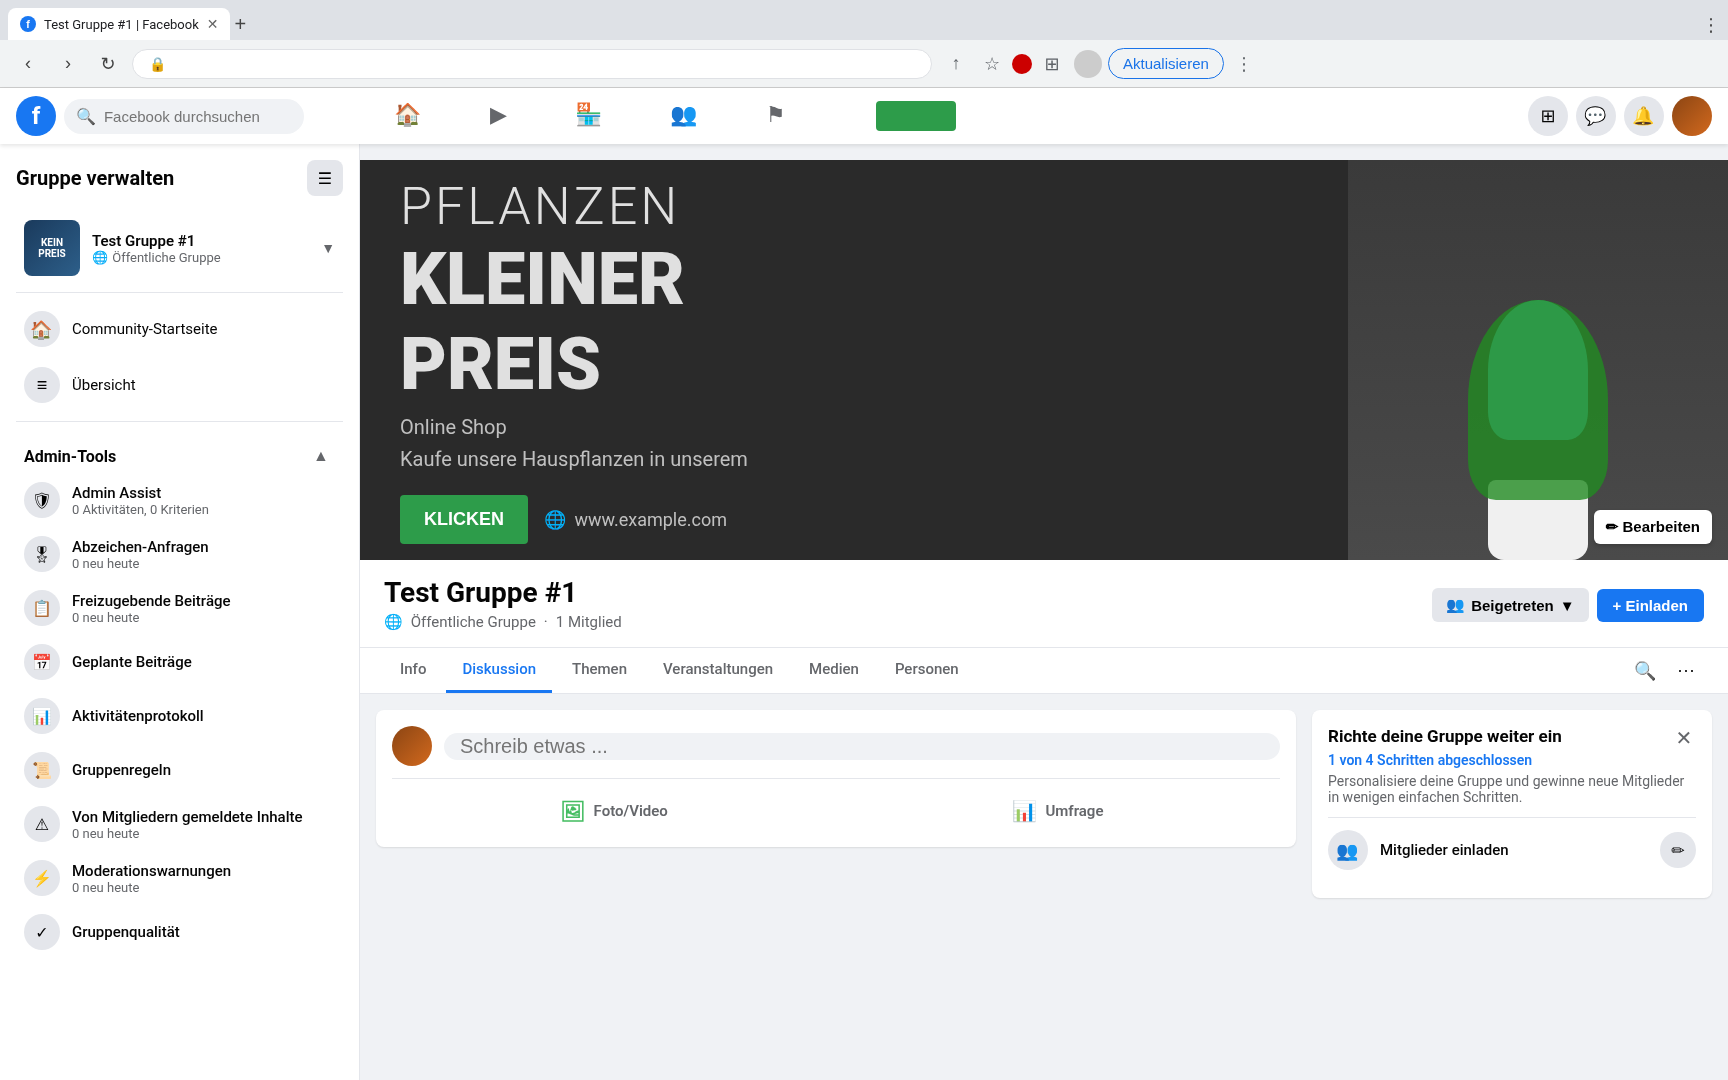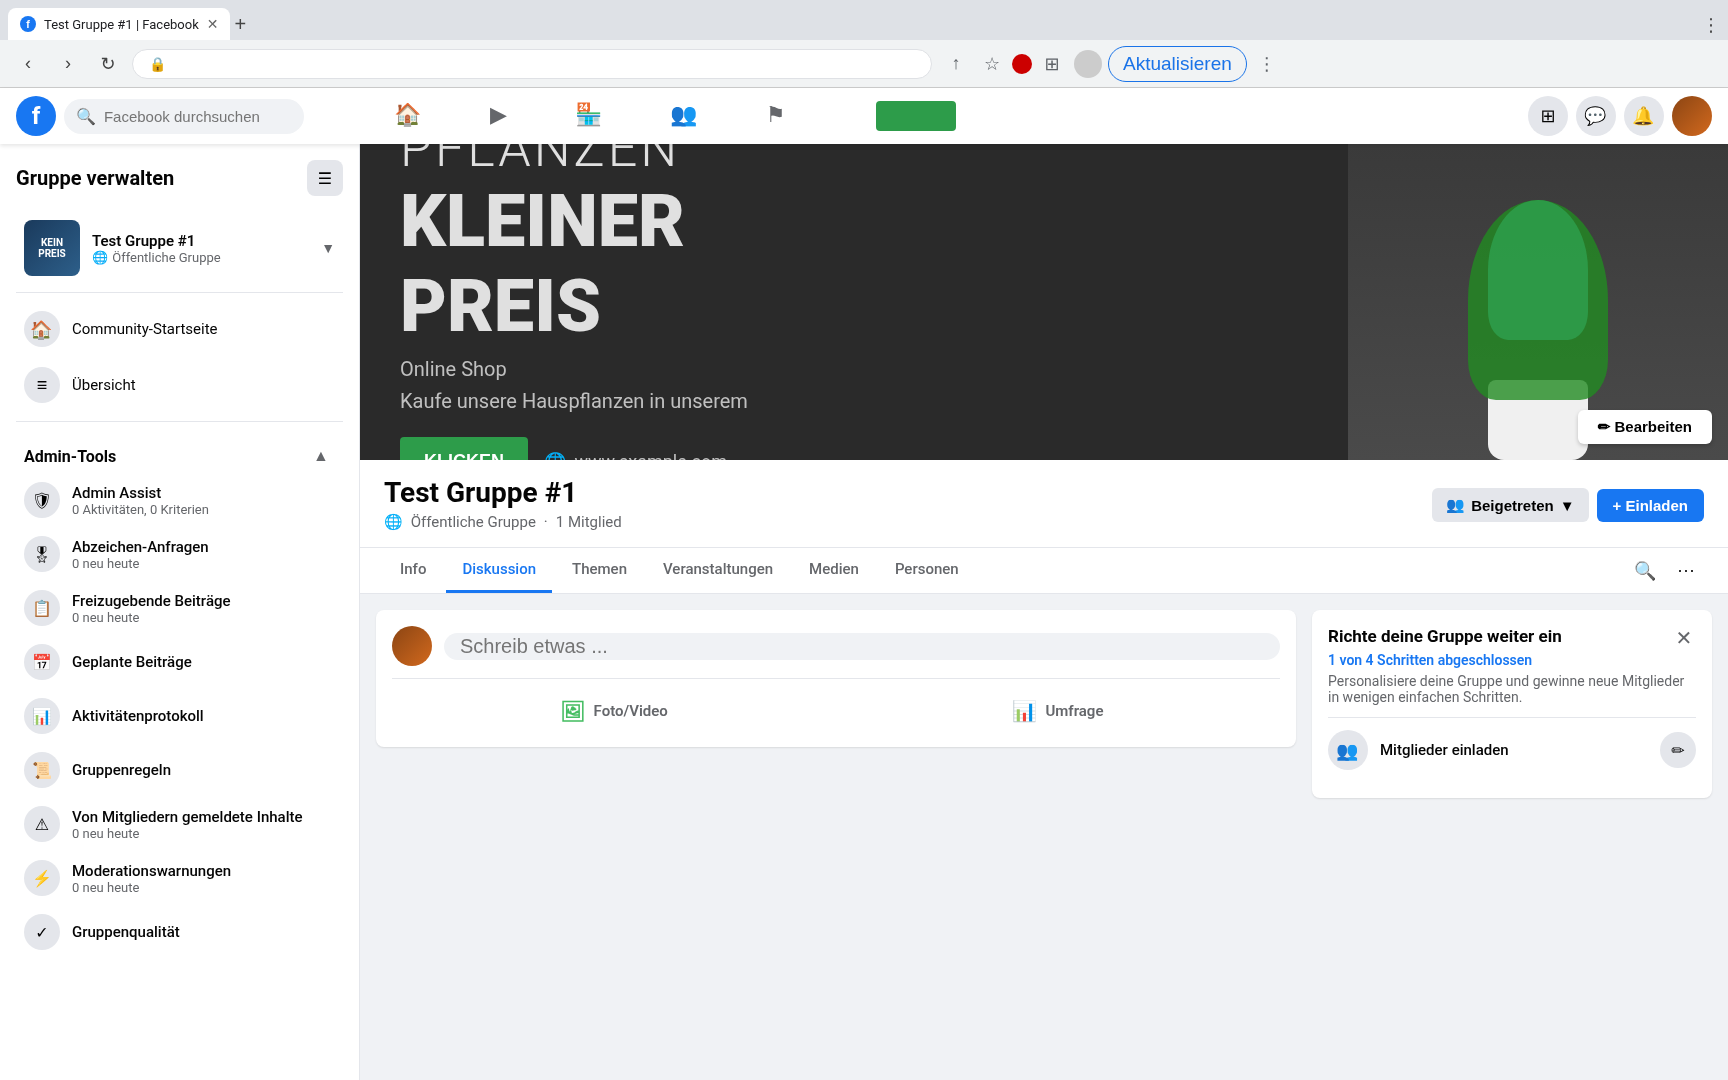--- a/index.html
+++ b/index.html
@@ -15,21 +15,21 @@
     .new-tab-btn { background: none; border: none; color: #444; font-size: 20px; cursor: pointer; margin-left: 4px; }
     .browser-more { margin-left: auto; margin-right: 8px; font-size: 18px; color: #444; }
 
     .browser-toolbar { background: #f1f3f4; display: flex; align-items: center; padding: 6px 12px; gap: 8px; height: 48px; border-bottom: 1px solid #ccc; }
     .nav-btn { background: none; border: none; color: #444; font-size: 18px; cursor: pointer; width: 32px; height: 32px; border-radius: 50%; display: flex; align-items: center; justify-content: center; }
     .url-bar { flex: 1; background: #fff; border: 1px solid #dfe1e5; border-radius: 24px; padding: 6px 16px; font-size: 14px; color: #202124; display: flex; align-items: center; gap: 8px; max-width: 800px; }
     .url-bar .lock-icon { color: #5f6368; font-size: 14px; }
     .url-bar .url-text { flex: 1; }
     .toolbar-actions { display: flex; align-items: center; gap: 4px; }
     .toolbar-icon-btn { background: none; border: none; color: #5f6368; font-size: 18px; cursor: pointer; width: 32px; height: 32px; border-radius: 50%; display: flex; align-items: center; justify-content: center; }
-    .update-btn { background: none; border: 1px solid #1a73e8; border-radius: 20px; color: #1a73e8; padding: 6px 14px; font-size: 19px; cursor: pointer; font-weight: 500; }
+    .update-btn { background: none; border: 1px solid #1a73e8; border-radius: 20px; color: #1a73e8; padding: 6px 14px; font-size: 15px; cursor: pointer; font-weight: 500; }
     .profile-icon { width: 28px; height: 28px; border-radius: 50%; background: #ccc; }
     .red-circle { width: 20px; height: 20px; background: #cc0000; border-radius: 50%; }
 
     
     .app { display: flex; flex-direction: column; height: calc(1080px - 88px); }
 
     
     .top-navbar { background: #fff; display: flex; align-items: center; padding: 0 16px; height: 56px; box-shadow: 0 2px 4px rgba(0,0,0,0.1); z-index: 10; flex-shrink: 0; }
     .fb-logo { width: 40px; height: 40px; background: #1877f2; border-radius: 50%; display: flex; align-items: center; justify-content: center; color: #fff; font-weight: bold; font-size: 24px; margin-right: 8px; flex-shrink: 0; }
     .search-bar { background: #f0f2f5; border-radius: 20px; padding: 8px 12px; display: flex; align-items: center; gap: 8px; width: 240px; }
@@ -67,36 +67,36 @@
     .admin-tool-item { display: flex; align-items: center; padding: 8px; border-radius: 8px; cursor: pointer; gap: 12px; margin-bottom: 2px; }
     .tool-icon { width: 36px; height: 36px; background: #e4e6eb; border-radius: 50%; display: flex; align-items: center; justify-content: center; font-size: 16px; flex-shrink: 0; }
     .tool-info { flex: 1; }
     .tool-name { font-size: 15px; color: #050505; font-weight: 500; }
     .tool-sub { font-size: 13px; color: #65676b; }
 
     
     .group-main { flex: 1; overflow-y: auto; background: #f0f2f5; }
 
     
-    .cover-area { position: relative; background: #ccc; height: 316px; overflow: hidden; }
+    .cover-area { position: relative; background: #ccc; height: 400px; overflow: hidden; margin-top: 16px; }
     .cover-placeholder { width: 100%; height: 100%; background: #2a2a2a; display: flex; align-items: stretch; }
     .cover-text-section { flex: 1; display: flex; flex-direction: column; justify-content: center; padding: 40px; }
     .cover-pflanzen { font-size: 52px; font-weight: 300; color: #e0e0e0; letter-spacing: 3px; }
     .cover-klein { font-size: 72px; font-weight: 900; color: #e0e0e0; }
     .cover-preis { font-size: 72px; font-weight: 900; color: #e0e0e0; }
     .cover-tagline { font-size: 20px; color: #c0c0c0; margin-top: 8px; }
     .cover-btn-area { display: flex; align-items: center; gap: 16px; margin-top: 24px; }
     .cover-klicken { background: #2d9c4a; color: #fff; border: none; padding: 14px 24px; font-size: 18px; font-weight: 700; cursor: pointer; border-radius: 4px; display: flex; align-items: center; gap: 8px; }
     .cover-url { color: #c0c0c0; font-size: 18px; display: flex; align-items: center; gap: 8px; }
     .discount-text { color: #e0e0e0; font-size: 22px; font-weight: 500; }
     .discount-pct { color: #2d9c4a; font-size: 52px; font-weight: 900; }
     .cover-plant { position: absolute; right: 0; top: 0; bottom: 0; width: 380px; }
     .cover-plant-placeholder { width: 100%; height: 100%; background: linear-gradient(180deg, #3a3a3a 0%, #4a4a4a 100%); display: flex; align-items: flex-end; justify-content: center; }
 
-    .cover-edit-btn { position: absolute; bottom: 16px; right: 16px; background: #fff; border: none; border-radius: 6px; padding: 8px 20px; font-size: 15px; font-weight: 600; cursor: pointer; display: flex; align-items: center; gap: 8px; box-shadow: 0 2px 4px rgba(0,0,0,0.2); }
+    .cover-edit-btn { position: absolute; bottom: 16px; right: 16px; background: #fff; border: none; border-radius: 6px; padding: 8px 12px; font-size: 15px; font-weight: 600; cursor: pointer; display: flex; align-items: center; gap: 8px; box-shadow: 0 2px 4px rgba(0,0,0,0.2); }
 
     
     .group-info-bar { background: #fff; padding: 16px 24px; border-bottom: 1px solid #e4e6eb; }
     .group-name-large { font-size: 28px; font-weight: 700; color: #050505; }
     .group-meta { font-size: 15px; color: #65676b; display: flex; align-items: center; gap: 8px; margin-top: 4px; }
     .group-actions { display: flex; align-items: center; gap: 8px; margin-top: 12px; justify-content: flex-end; }
     .joined-btn { background: #e4e6eb; border: none; border-radius: 6px; padding: 8px 14px; font-size: 15px; font-weight: 600; cursor: pointer; display: flex; align-items: center; gap: 6px; }
     .invite-btn { background: #1877f2; color: #fff; border: none; border-radius: 6px; padding: 8px 16px; font-size: 15px; font-weight: 600; cursor: pointer; display: flex; align-items: center; gap: 6px; }
 
     

